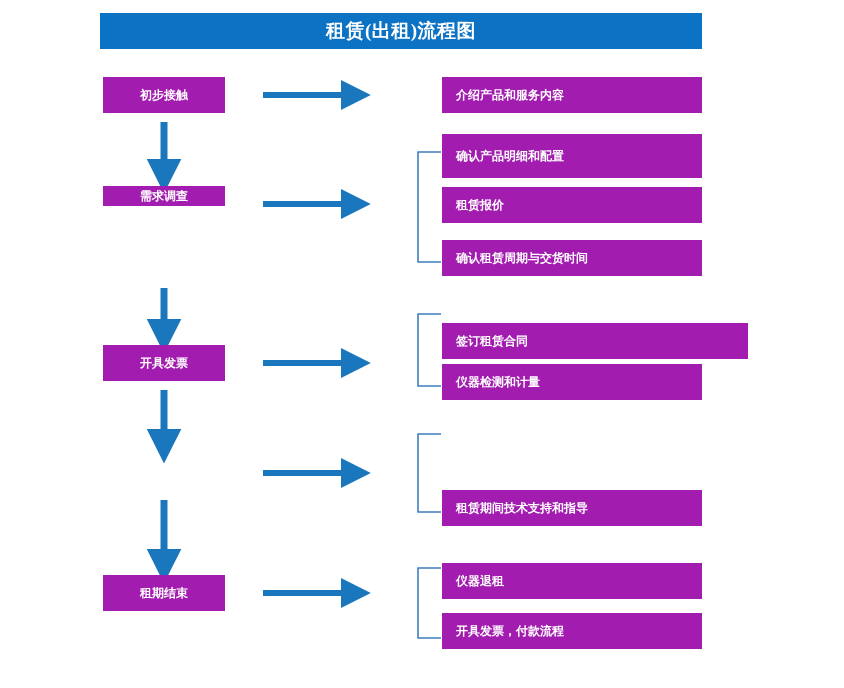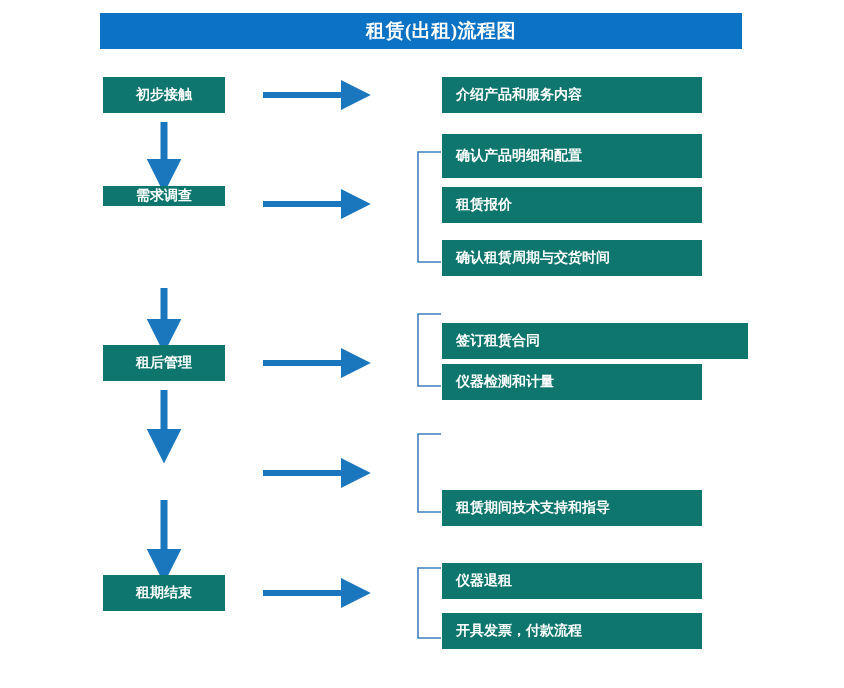--- a/index.html
+++ b/index.html
@@ -31,31 +31,30 @@
     height: 36px;
     background: #0b72c4;
     color: #ffffff;
     display: flex;
     align-items: center;
     justify-content: center;
     font-size: 19px;
     font-weight: bold;
     letter-spacing: 0.5px;
     white-space: nowrap;
-    padding-left: 40px;
   }
 
   
   .node {
     position: absolute;
-    background: #0f766e;
+    background: #a21caf;
     color: #ffffff;
     display: flex;
     align-items: center;
-    font-size: 14px;
+    font-size: 12px;
     font-weight: bold;
     white-space: nowrap;
     box-sizing: border-box;
   }
   .node.stage {
     justify-content: center;
     padding: 0 8px;
   }
   .node.task {
     justify-content: flex-start;
@@ -135,21 +134,21 @@
     </g>
 
     <path d="M441,152 L418,152 L418,262 L441,262" fill="none" stroke="#3f7fbe" stroke-width="1.6"></path>
     <path d="M441,314 L418,314 L418,386 L441,386" fill="none" stroke="#3f7fbe" stroke-width="1.6"></path>
     <path d="M441,434 L418,434 L418,512 L441,512" fill="none" stroke="#3f7fbe" stroke-width="1.6"></path>
     <path d="M441,568 L418,568 L418,638 L441,638" fill="none" stroke="#3f7fbe" stroke-width="1.6"></path>
   </svg>
 
   <div class="node stage stage-1">初步接触</div>
   <div class="node stage stage-2">需求调查</div>
-  <div class="node stage stage-3">租后管理</div>
+  <div class="node stage stage-3">开具发票</div>
   <div class="node stage stage-5">租期结束</div>
 
   <div class="node task task-1">介绍产品和服务内容</div>
   <div class="node task task-2">确认产品明细和配置</div>
   <div class="node task task-3">租赁报价</div>
   <div class="node task task-4">确认租赁周期与交货时间</div>
   <div class="node task task-5">签订租赁合同</div>
   <div class="node task task-6">仪器检测和计量</div>
   <div class="node task task-8">租赁期间技术支持和指导</div>
   <div class="node task task-9">仪器退租</div>

